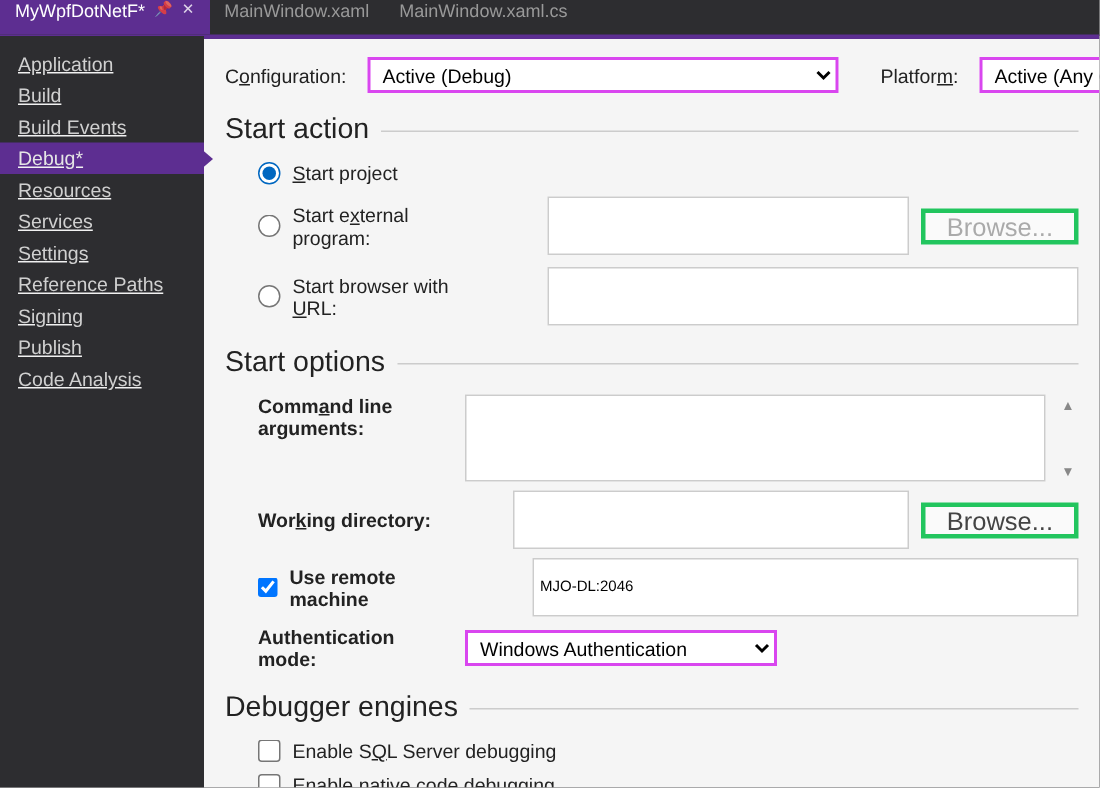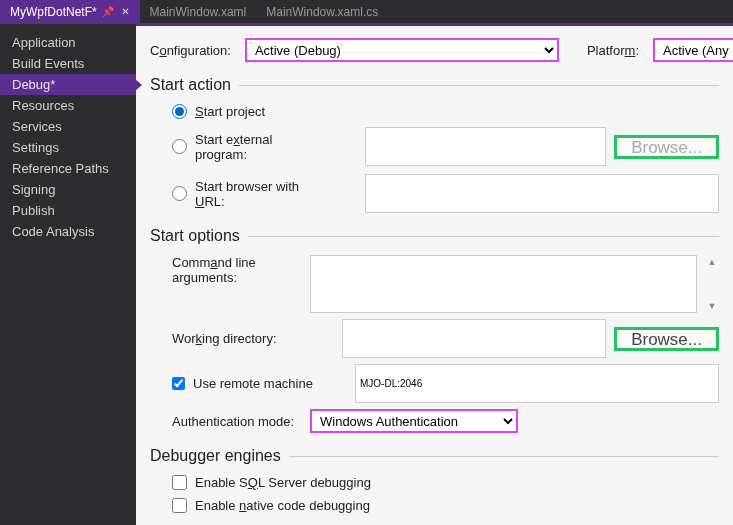--- a/index.html
+++ b/index.html
@@ -1,59 +1,59 @@
 <!DOCTYPE html>
 <html><head>
 <meta charset="utf-8">
 <style>
   * { box-sizing: border-box; margin: 0; padding: 0; font-family: "Segoe UI", Tahoma, sans-serif; }
   body { background: #2d2d30; color: #f1f1f1; font-size: 13px; width: 733px; height: 525px; overflow: hidden; }
 
   
   .tabs { display: flex; height: 24px; background: #2d2d30; border-bottom: 1px solid #5d2e91; align-items: stretch; }
-  .tab { display: flex; align-items: center; padding: 0 10px; color: #999; cursor: pointer; font-size: 12px; gap: 6px; }
+  .tab { display: flex; align-items: flex-start; padding: 0 10px; color: #999; cursor: pointer; font-size: 12px; gap: 6px; }
   .tab.active { background: #5d2e91; color: #fff; }
   .tab .pin, .tab .close { font-size: 10px; opacity: 0.8; }
 
   .body { display: flex; height: calc(100% - 24px); }
 
   
-  .sidebar { width: 136px; background: #2d2d30; padding-top: 8px; }
+  .sidebar { width: 136px; background: #2d2d30; padding-top: 8px; text-decoration: underline; }
   .side-item { padding: 3px 12px; color: #d0d0d0; cursor: pointer; font-size: 13px; }
   .side-item.selected { background: #5d2e91; color: #e5e5e5; position: relative;}
   .side-item.selected::after {
     content: ""; position: absolute; right: -6px; top: 50%; transform: translateY(-50%);
     width: 0; height: 0; border-top: 6px solid transparent; border-bottom: 6px solid transparent;
     border-left: 7px solid #5d2e91;
   }
 
   
   .main { flex: 1; background: #f5f5f5; color: #222; padding: 12px 14px 0 14px; overflow: hidden; border-top:2px solid #5d2e91;}
   .row { display: flex; align-items: center; margin-bottom: 10px; gap: 14px; }
   .cfgrow .lbl { font-size: 13px; }
   .cfgrow select.select { flex: 0 0 auto; width: 314px;}
   select.select { height: 24px; border: 2px solid #d946ef; background: #fff; font-size: 13px; padding: 0 4px; }
   .platsel { width: 104px; }
   .ul { text-decoration: underline; }
 
-  .section-head { display:flex; align-items:center; margin: 14px 0 10px 0; font-size:16px; color:#222;}
+  .section-head { display:flex; align-items:center; margin: 14px 0 10px 0; font-size:19px; color:#222;}
   .section-head .line { flex:1; height:1px; background:#ccc; margin-left:8px; }
 
   .opt { display:flex; align-items:center; margin: 6px 0 8px 22px; gap:8px; }
   .opt input[type=radio], .opt input[type=checkbox]{ width:15px; height:15px; accent-color:#0067c0;}
   .opt .olabel { font-size:13px; }
   .txt { height:39px; border:1px solid #ccc; background:#fff; font-size:10px; padding:0 4px;margin-left:32px;}
   .btn { height:24px; border:3px solid #22c55e; background:#fafafa; padding:0 14px; font-size:17px; color:#444; cursor:pointer;}
   .btn:disabled{ color:#aaa; }
 
   .txtarea { border:1px solid #ccc; background:#fff; resize:none; font-size:13px; padding:2px 4px;}
   .scrollbtn { width:14px; height:14px; font-size:9px; color:#888; text-align:center; line-height:14px;}
 
   .fieldrow { display:flex; align-items:center; margin:6px 0 6px 22px; gap:8px;}
-  .fieldrow .flabel { width:130px; font-size:13px;}
+  .fieldrow .flabel { width:130px; font-size:13px;font-weight:bold;}
 </style>
 </head>
 <body>
 
 <div class="tabs">
   <div class="tab active">
     <span>MyWpfDotNetF*</span>
     <span class="pin">📌</span>
     <span class="close">✕</span>
   </div>
@@ -62,20 +62,21 @@
   </div>
   <div class="tab">
     <span>MainWindow.xaml.cs</span>
   </div>
 </div>
 
 <div class="body">
 
   <div class="sidebar">
     <div class="side-item">Application</div>
+    <div class="side-item">Build</div>
     <div class="side-item">Build Events</div>
     <div class="side-item selected">Debug*</div>
     <div class="side-item">Resources</div>
     <div class="side-item">Services</div>
     <div class="side-item">Settings</div>
     <div class="side-item">Reference Paths</div>
     <div class="side-item">Signing</div>
     <div class="side-item">Publish</div>
     <div class="side-item">Code Analysis</div>
   </div>

